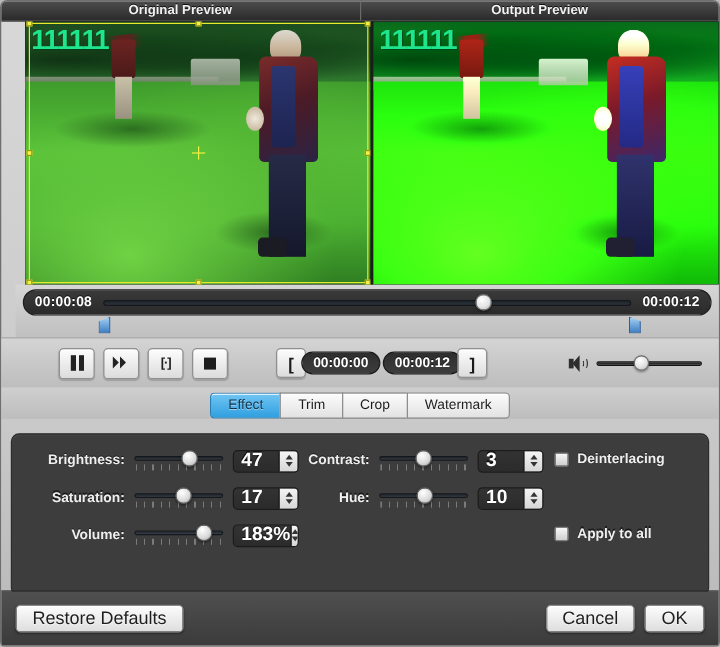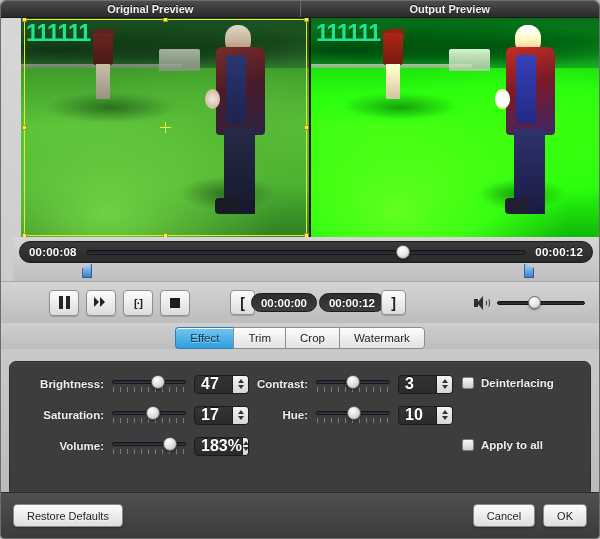--- a/index.html
+++ b/index.html
@@ -401,21 +401,21 @@
   
   .footer {
     position: absolute; left: 0; right: 0; bottom: 0;
     height: 46px;
     background: linear-gradient(#505050, #3b3b3b);
     border-top: 1px solid #2b2b2b;
     display: flex; align-items: center; padding: 0 12px;
   }
   .fbtn {
     height: 23px; padding: 4px 13px;
-    font-size: 11px; color: #1e1e1e;
+    font-size: 15px; color: #1e1e1e;
     background: linear-gradient(#fcfcfc, #dedede);
     border: 1px solid #8a8a8a; border-radius: 4px;
     box-shadow: 0 1px 2px rgba(0,0,0,.35), inset 0 1px 0 #fff;
     display: flex; align-items: center;
     text-shadow: 0 1px 0 rgba(255,255,255,.6);
   }
   .fbtn.right { margin-left: 8px; }
   .spacer { flex: 1; }
 </style>
 </head>

